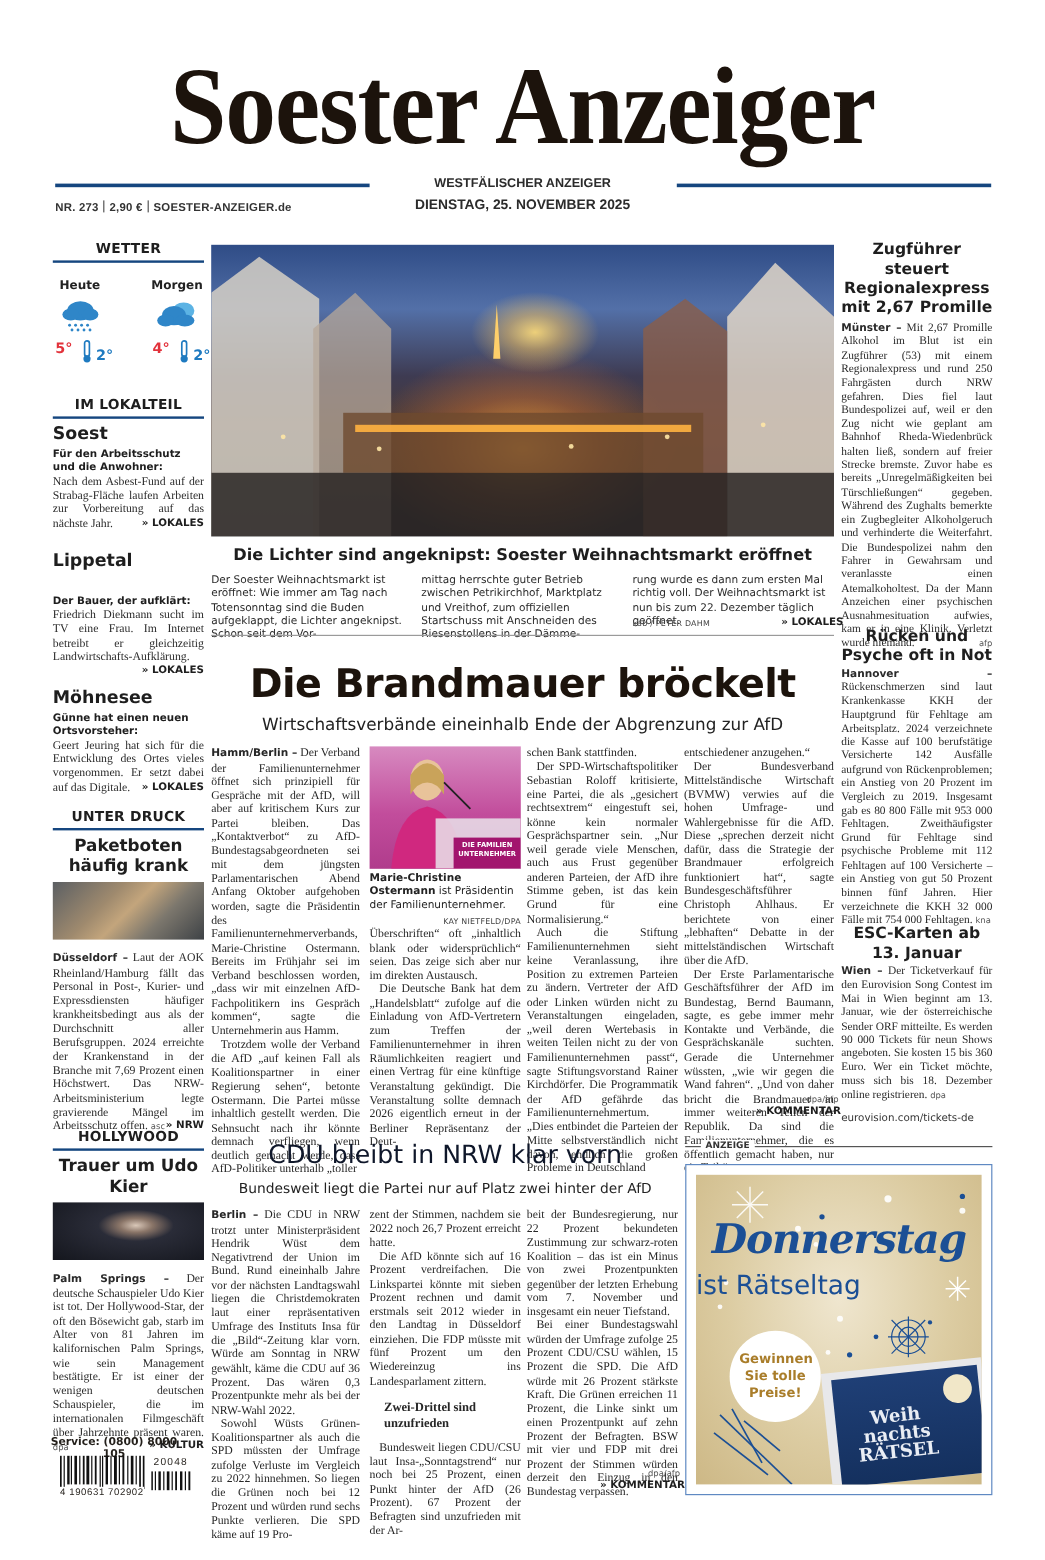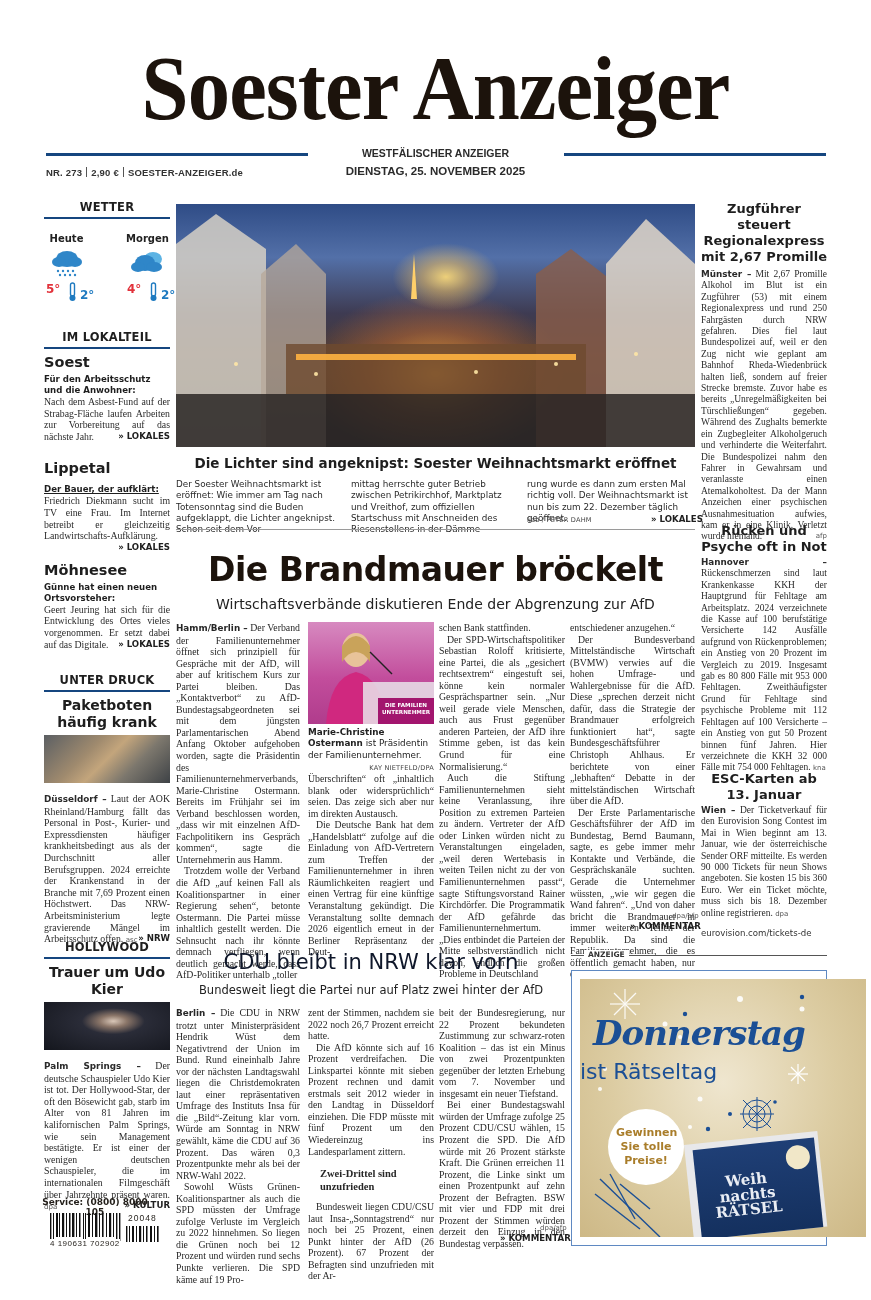--- a/index.html
+++ b/index.html
@@ -121,21 +121,21 @@
   <div class="sec-rule" style="margin-top:3px;"></div>
 
   <div style="margin-top:5px;">
     <div class="place">Soest</div>
     <div class="kicker" style="margin-top:4px;">Für den Arbeitsschutz und die Anwohner:</div>
     <div class="body-s"><span>Nach dem Asbest-Fund auf der Strabag-Fläche laufen Arbeiten zur Vorbereitung auf das nächste Jahr.</span> <span class="ref">» LOKALES</span></div>
   </div>
 
   <div style="margin-top:18px;">
     <div class="place">Lippetal</div>
-    <div class="kicker" style="margin-top:8px;text-decoration:underline;">Der Bauer, der aufklärt:</div>
+    <div class="kicker" style="margin-top:20px;">Der Bauer, der aufklärt:</div>
     <div class="body-s"><span>Friedrich Diekmann sucht im TV eine Frau. Im Internet betreibt er gleichzeitig Landwirtschafts-Aufklärung.</span> <span class="ref">» LOKALES</span></div>
   </div>
 
   <div style="margin-top:20px;">
     <div class="place">Möhnesee</div>
     <div class="kicker" style="margin-top:4px;">Günne hat einen neuen Ortsvorsteher:</div>
     <div class="body-s"><span>Geert Jeuring hat sich für die Entwicklung des Ortes vieles vorgenommen. Er setzt dabei auf das Digitale.</span> <span class="ref">» LOKALES</span></div>
   </div>
 </div>
 
@@ -233,21 +233,21 @@
 
 <div class="abs sans" style="left:176px; top:455px; width:519px; text-align:center; font-size:13.5px; font-weight:bold; color:#1e1e1e;">Die Lichter sind angeknipst: Soester Weihnachtsmarkt eröffnet</div>
 <div class="teaser-col" style="left:176px; top:479px; width:162px;">Der Soester Weihnachtsmarkt ist eröffnet: Wie immer am Tag nach Totensonntag sind die Buden aufgeklappt, die Lichter angeknipst. Schon seit dem Vor-</div>
 <div class="teaser-col" style="left:351px; top:479px; width:168px;">mittag herrschte guter Betrieb zwischen Petrikirchhof, Marktplatz und Vreithof, zum offiziellen Startschuss mit Anschneiden des Riesenstollens in der Dämme-</div>
 <div class="teaser-col" style="left:527px; top:479px; width:168px;">rung wurde es dann zum ersten Mal richtig voll. Der Weihnachtsmarkt ist nun bis zum 22. Dezember täglich geöffnet.</div>
 <div class="abs credit" style="left:527px; top:516px;">kab / PETER DAHM</div>
 <div class="abs ref" style="left:651px; top:514px;">» LOKALES</div>
 <div class="abs" style="left:176px; top:529px; width:519px; height:1px; background:#9a9a9a;"></div>
 
 <div class="abs sans" style="left:176px; top:550px; width:519px; text-align:center; font-size:33px; font-weight:bold; color:#1c130c; letter-spacing:-0.5px;">Die Brandmauer bröckelt</div>
-<div class="abs sans" style="left:176px; top:596px; width:519px; text-align:center; font-size:14px; color:#222;">Wirtschaftsverbände diskutieren Ende der Abgrenzung zur AfD</div>
+<div class="abs sans" style="left:176px; top:596px; width:519px; text-align:center; font-size:14px; color:#222;">Wirtschaftsverbände eineinhalb Ende der Abgrenzung zur AfD</div>
 
 <div class="col-text" style="left:176px; top:622px; width:124px;">
   <p class="first"><span class="dateline">Hamm/Berlin –</span><span> Der Verband der Familienunternehmer öffnet sich prinzipiell für Gespräche mit der AfD, will aber auf kritischem Kurs zur Partei bleiben. Das „Kontaktverbot“ zu AfD-Bundestagsabgeordneten sei mit dem jüngsten Parlamentarischen Abend Anfang Oktober aufgehoben worden, sagte die Präsidentin des Familienunternehmerverbands, Marie-Christine Ostermann. Bereits im Frühjahr sei im Verband beschlossen worden, „dass wir mit einzelnen AfD-Fachpolitikern ins Gespräch kommen“, sagte die Unternehmerin aus Hamm.</span></p>
   <p>Trotzdem wolle der Verband die AfD „auf keinen Fall als Koalitionspartner in einer Regierung sehen“, betonte Ostermann. Die Partei müsse inhaltlich gestellt werden. Die Sehnsucht nach ihr könnte demnach verfliegen, wenn deutlich gemacht werde, dass AfD-Politiker unterhalb „toller</p>
 </div>
 
 <div class="abs photo om-photo" style="left:308px; top:622px; width:126px; height:102px;">
   <svg width="126" height="102" viewBox="0 0 126 102">
     <ellipse cx="48" cy="28" rx="14" ry="17" fill="#e8c39a"></ellipse>
     <path d="M34 24 Q48 4 62 24 L62 40 Q56 30 48 30 Q40 30 34 40Z" fill="#c9a35a"></path>
@@ -326,21 +326,21 @@
     <span class="dateline">Wien –</span><span> Der Ticketverkauf für den Eurovision Song Contest im Mai in Wien beginnt am 13. Januar, wie der österreichische Sender ORF mitteilte. Es werden 90 000 Tickets für neun Shows angeboten. Sie kosten 15 bis 360 Euro. Wer ein Ticket möchte, muss sich bis 18. Dezember online registrieren.</span>
     <span class="agency">dpa</span>
   </div>
   <div class="sans" style="font-size:8.6px; color:#333; margin-top:8px;">eurovision.com/tickets-de</div>
 </div>
 
 <div class="abs" style="left:571px; top:955px; width:256px; height:1px; background:#555;"></div>
 <div class="abs sans" style="left:584px; top:950px; padding:0 4px; background:#fff; font-size:7.5px; font-weight:bold; color:#333;">ANZEIGE</div>
 
 <div class="abs ad-box" style="left:571px; top:970px; width:256px; height:276px;">
-  <div class="abs ad-inner" style="left:8px; top:8px; width:286px; height:258px;">
+  <div class="abs ad-inner" style="left:8px; top:8px; width:238px; height:258px;">
     <svg class="abs" style="left:0; top:0;" width="238" height="258" viewBox="0 0 238 258">
       <g fill="#fff" opacity="0.9">
           <circle cx="160" cy="20" r="3"></circle>
           <circle cx="222" cy="30" r="2.5"></circle>
           <circle cx="85" cy="45" r="2.5"></circle>
           <circle cx="100" cy="58" r="2"></circle>
           <circle cx="25" cy="90" r="2"></circle>
           <circle cx="20" cy="110" r="2"></circle>
           <circle cx="120" cy="120" r="2.5"></circle>
           <circle cx="110" cy="148" r="2"></circle>

